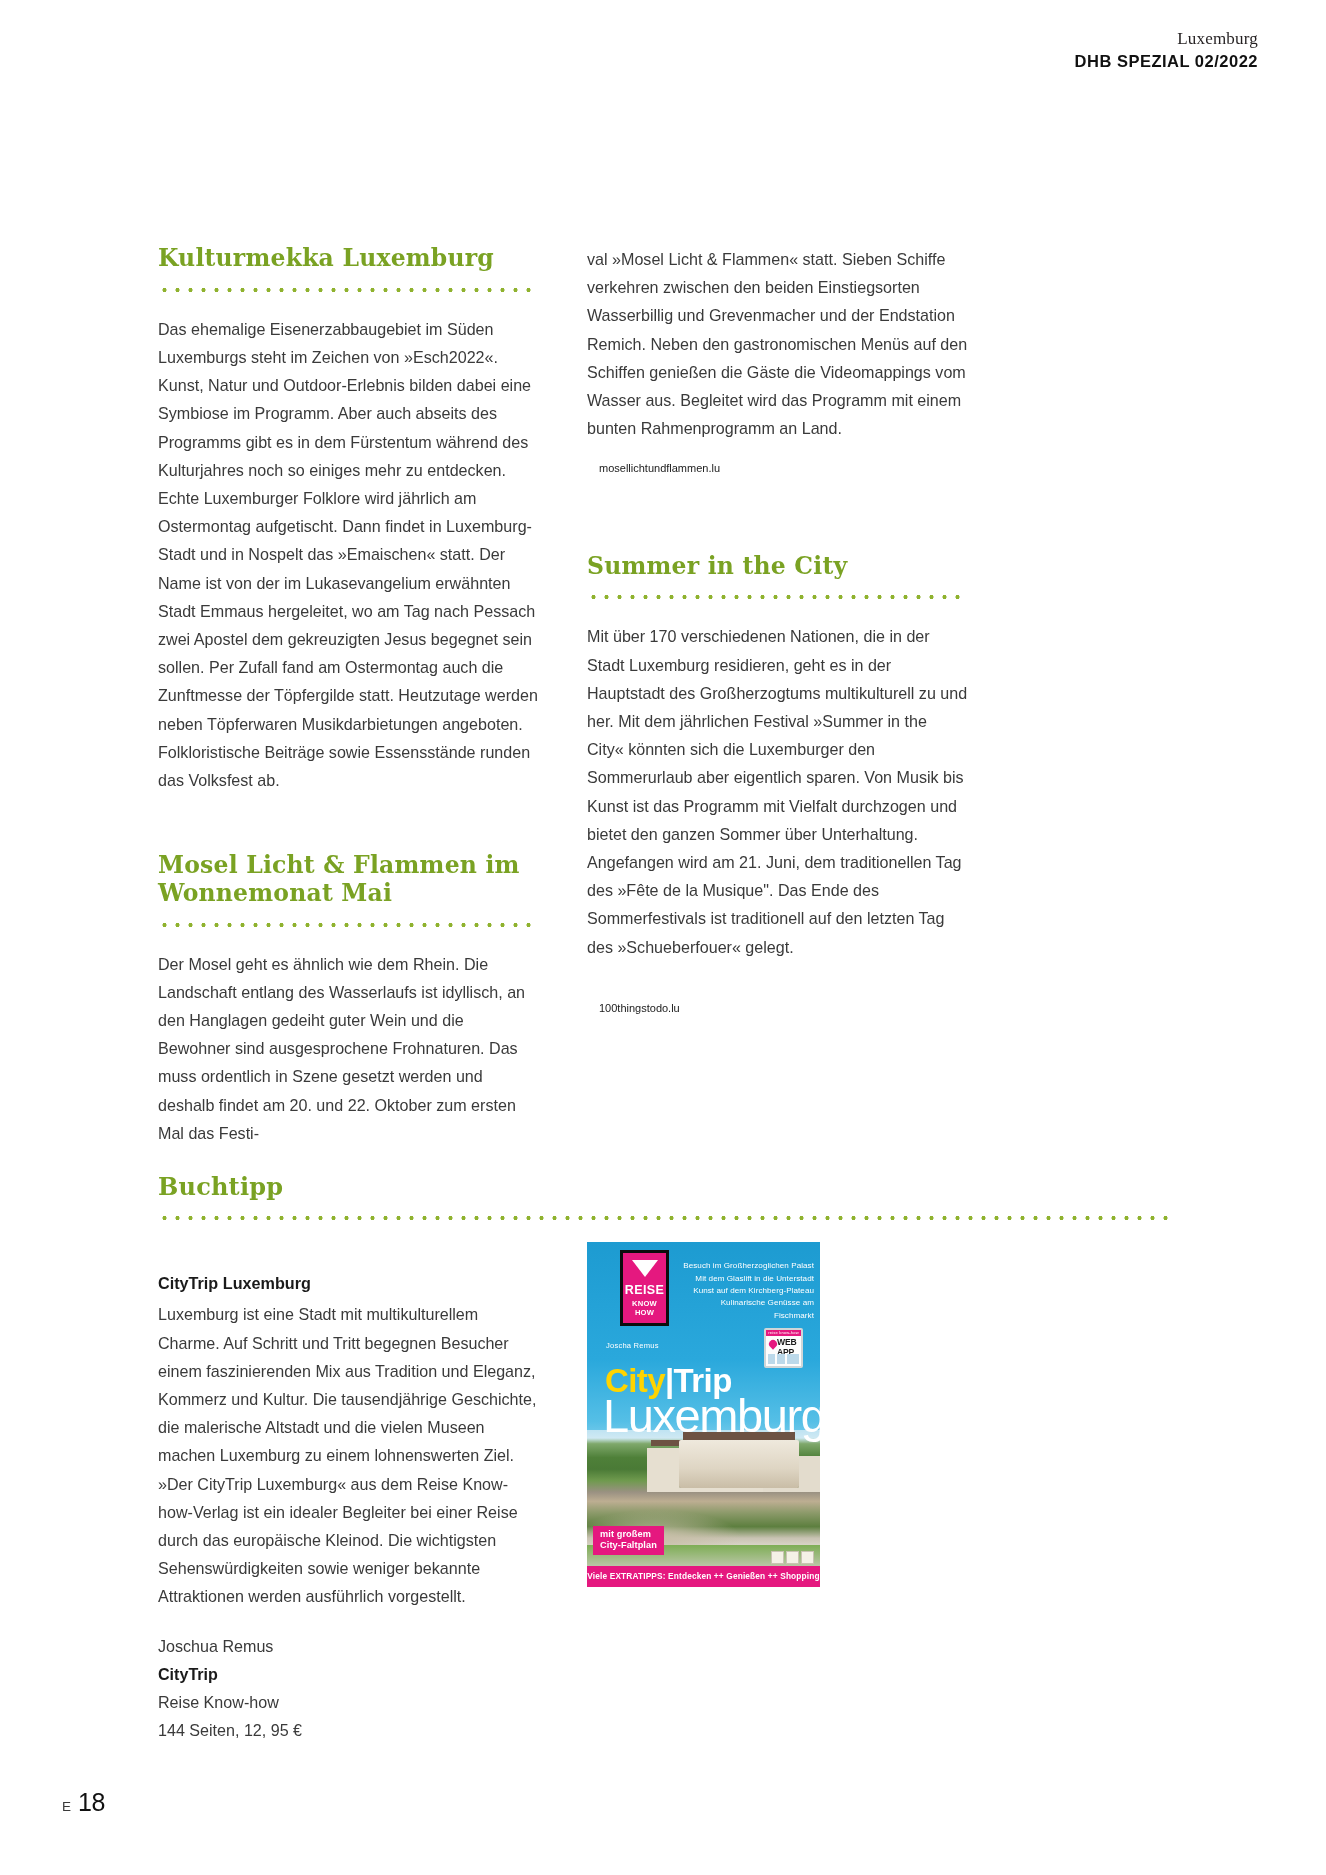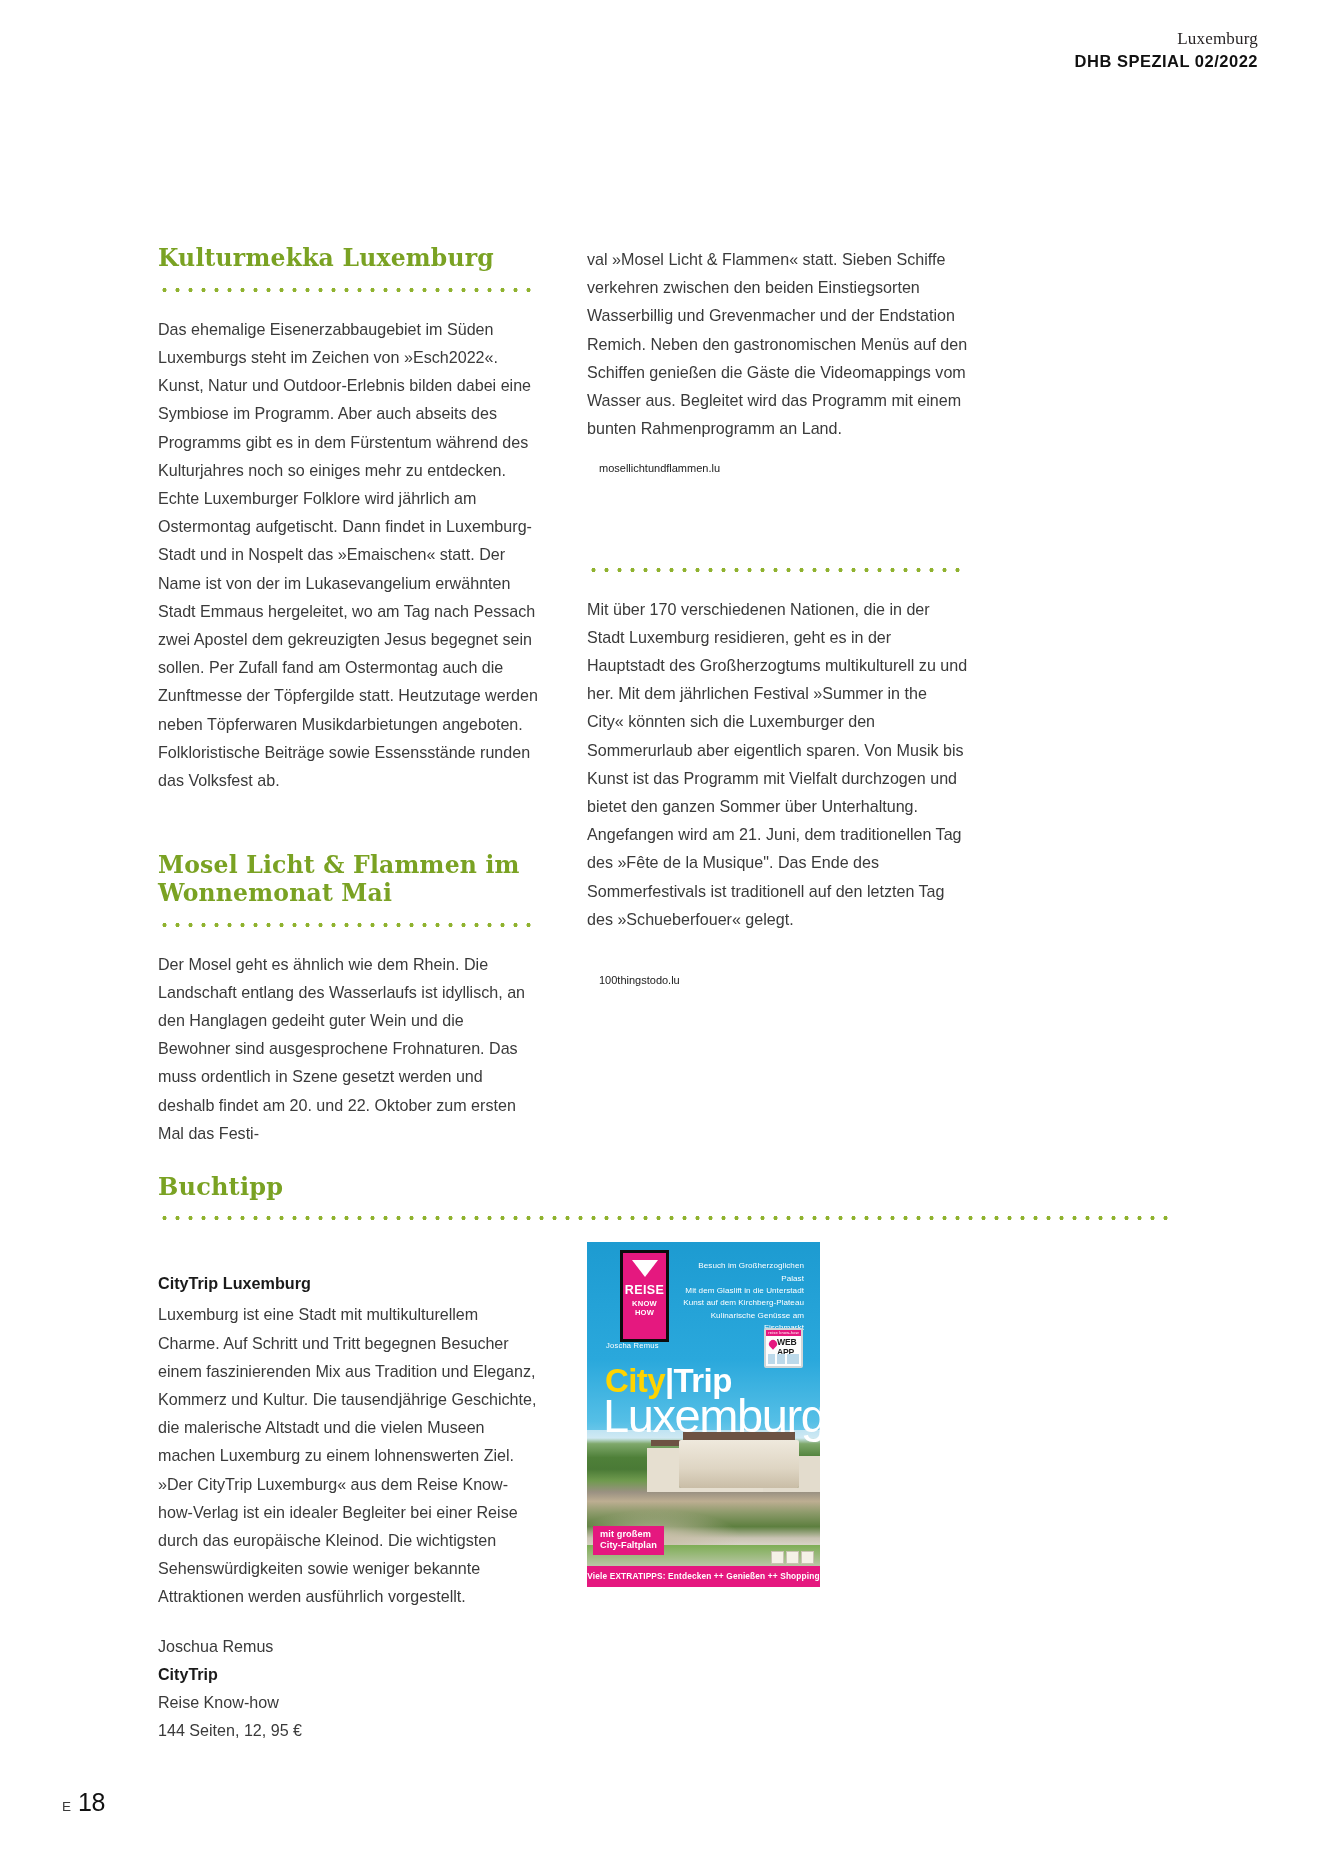--- a/index.html
+++ b/index.html
@@ -172,21 +172,21 @@
     width: 112px;
     height: 10px;
     background: #6d5243;
     box-shadow: -34px 6px 0 -2px #6d5243, 36px 12px 0 -5px #6a5040;
   }
   .cover-logo {
     position: absolute;
     left: 33px;
     top: 8px;
     width: 49px;
-    height: 92px;
+    height: 76px;
     background: #0c0c0c;
     padding: 3px;
     box-sizing: border-box;
   }
   .cover-logo-inner {
     width: 100%;
     height: 100%;
     background: #e5187f;
     position: relative;
   }
@@ -218,21 +218,21 @@
     text-align: center;
     color: #fff;
     font-weight: bold;
     font-size: 7.6px;
     letter-spacing: .2px;
   }
   .cover-bullets {
     position: absolute;
     left: 92px;
     top: 18px;
-    right: 16px;
+    right: 6px;
     text-align: right;
     color: #ffffff;
     font-size: 8.1px;
     line-height: 12.3px;
     letter-spacing: .05px;
   }
   .cover-author {
     position: absolute;
     left: 19px;
     top: 99px;
@@ -406,20 +406,21 @@
     <div class="col">
 
       <section>
         <p class="body">val »Mosel Licht &amp; Flammen« statt. Sieben Schiffe verkehren zwischen den beiden Einstiegsorten Wasserbillig und Grevenmacher und der Endstation Remich. Neben den gastronomischen Menüs auf den Schiffen genießen die Gäste die Videomappings vom Wasser aus. Begleitet wird das Programm mit einem bunten Rahmenprogramm an Land.</p>
         <p class="url">mosellichtundflammen.lu</p>
       </section>
 
       <div class="gap-lg"></div>
 
       <section>
+        <h2 class="sec-head">Summer in the City</h2>
         <div class="dotrule"></div>
         <div class="gap-after-rule"></div>
         <p class="body">Mit über 170 verschiedenen  Nationen, die in der Stadt Luxemburg residieren, geht es in der Hauptstadt des Großherzogtums multikulturell zu und her. Mit dem jährlichen Festival »Summer in the City« könnten sich die Luxemburger den Sommerurlaub aber eigentlich sparen. Von Musik bis Kunst ist das Programm mit Vielfalt durchzogen und bietet den ganzen Sommer über Unterhaltung. Angefangen wird am 21. Juni, dem traditionellen Tag des »Fête de la Musique". Das Ende des Sommerfestivals ist traditionell auf den letzten Tag des »Schueberfouer« gelegt.</p>
         <div class="gap-sm"></div>
         <p class="url">100thingstodo.lu</p>
       </section>
 
     </div>
   </div>
 

